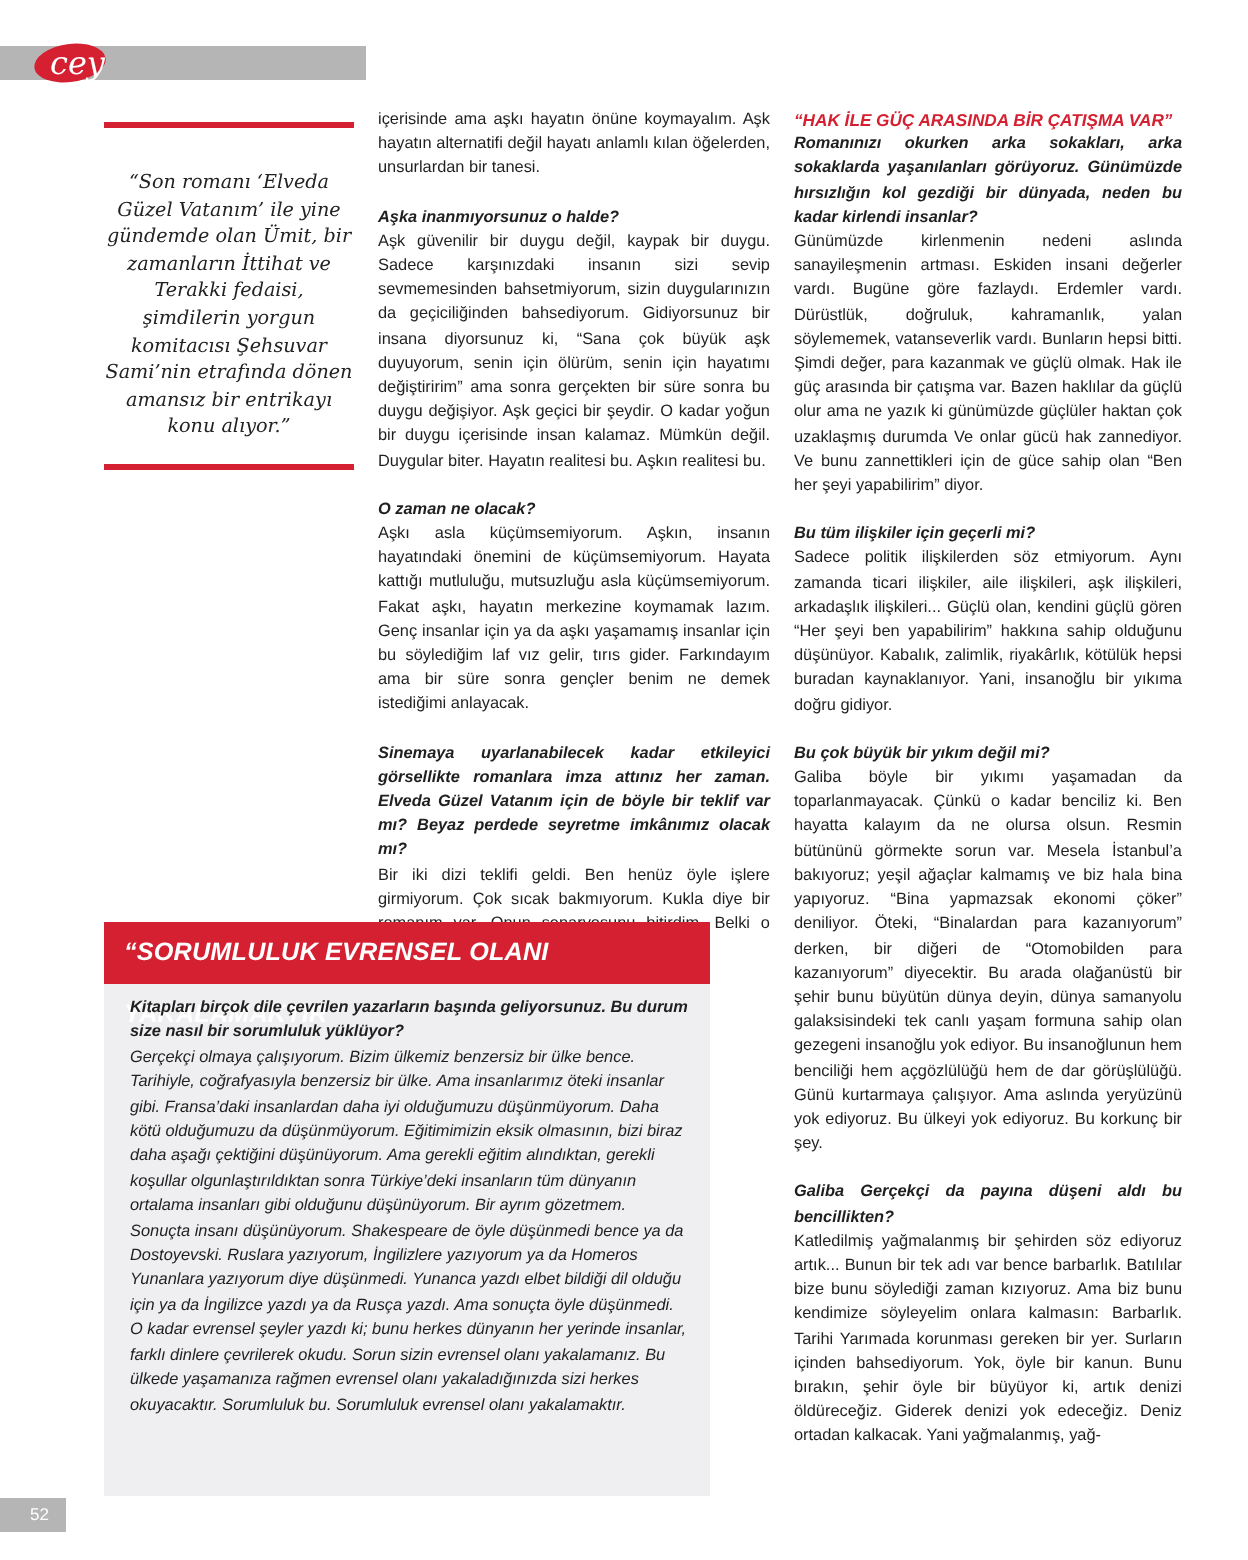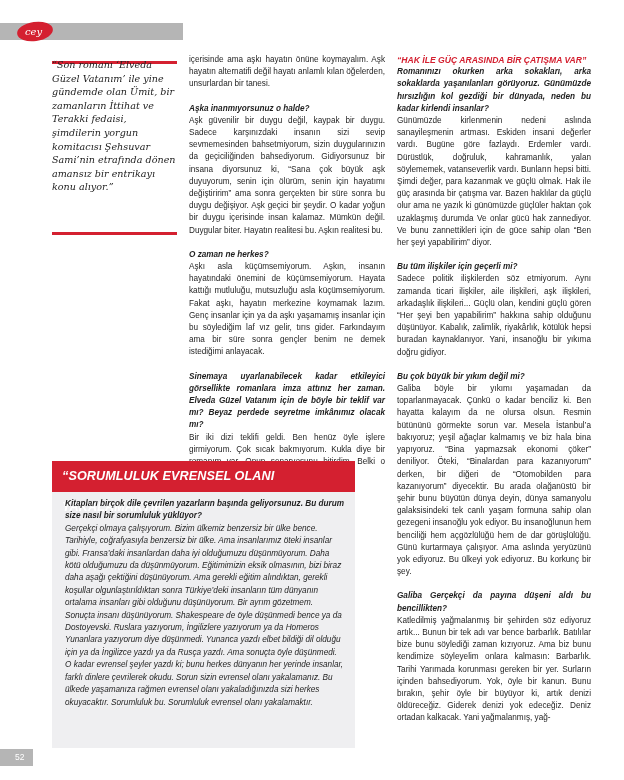--- a/index.html
+++ b/index.html
@@ -9,29 +9,29 @@
   }
   .header-bar {
     position: absolute; left: 0; top: 23px; width: 183px; height: 17px; background: #b5b5b5;
   }
   .logo {
     position: absolute; left: 17px; top: 22px; width: 36px; height: 19px; border-radius: 50%;
     background: #d42030; transform: rotate(-8deg);
   }
   .logo-glyph {
     position: absolute; left: 25px; top: 23px; color: #fff; font-family: "DejaVu Serif", serif;
-    font-style: italic; font-size: 10px; line-height: 17px;
+    font-style: italic; font-size: 16px; line-height: 17px;
   }
   .section-title {
     position: absolute; left: 62px; top: 23px; line-height: 17px; font-size: 9.5px; font-weight: bold;
     color: #ffffff; letter-spacing: 0.2px; margin-top: 24px;
   }
   .pullquote-rule { position: absolute; left: 52px; width: 125px; height: 3px; background: #d42030; }
   .pullquote {
-    position: absolute; left: 52px; top: 58px; width: 125px; text-align: left;
+    position: absolute; left: 52px; top: 85px; width: 125px; text-align: center;
     font-family: "DejaVu Serif", serif; font-style: italic; font-size: 9.6px; line-height: 13.6px; color: #222;
   }
   .col { position: absolute; font-size: 8.2px; line-height: 12.2px; text-align: justify; color: #1f1f1f; }
   .col p { margin: 0; }
   .col .q { font-weight: bold; font-style: italic; margin-top: 12px; }
   .col .q.first { margin-top: 0; }
   .col .sub { color: #d42030; font-weight: bold; font-style: italic; font-size: 8.6px; }
   .box {
     position: absolute; left: 52px; top: 461px; width: 303px; height: 287px; background: #efeff1;
   }
@@ -60,21 +60,21 @@
 <div class="section-title">TÜKENMEYEN KALEMLER</div>
 
 <div class="pullquote-rule" style="top:61px;"></div>
 <div class="pullquote">“Son romanı ‘Elveda Güzel Vatanım’ ile yine gündemde olan Ümit, bir zamanların İttihat ve Terakki fedaisi, şimdilerin yorgun komitacısı Şehsuvar Sami’nin etrafında dönen amansız bir entrikayı konu alıyor.”</div>
 <div class="pullquote-rule" style="top:232px;"></div>
 
 <div class="col" style="left:189px; top:54px; width:196px;">
   <p>içerisinde ama aşkı hayatın önüne koymayalım. Aşk hayatın alternatifi değil hayatı anlamlı kılan öğelerden, unsurlardan bir tanesi.</p>
   <p class="q">Aşka inanmıyorsunuz o halde?</p>
   <p>Aşk güvenilir bir duygu değil, kaypak bir duygu. Sadece karşınızdaki insanın sizi sevip sevmemesinden bahsetmiyorum, sizin duygularınızın da geçiciliğinden bahsediyorum. Gidiyorsunuz bir insana diyorsunuz ki, “Sana çok büyük aşk duyuyorum, senin için ölürüm, senin için hayatımı değiştiririm” ama sonra gerçekten bir süre sonra bu duygu değişiyor. Aşk geçici bir şeydir. O kadar yoğun bir duygu içerisinde insan kalamaz. Mümkün değil. Duygular biter. Hayatın realitesi bu. Aşkın realitesi bu.</p>
-  <p class="q">O zaman ne herkes?</p>
+  <p class="q">O zaman ne olacak?</p>
   <p>Aşkı asla küçümsemiyorum. Aşkın, insanın hayatındaki önemini de küçümsemiyorum. Hayata kattığı mutluluğu, mutsuzluğu asla küçümsemiyorum. Fakat aşkı, hayatın merkezine koymamak lazım. Genç insanlar için ya da aşkı yaşamamış insanlar için bu söylediğim laf vız gelir, tırıs gider. Farkındayım ama bir süre sonra gençler benim ne demek istediğimi anlayacak.</p>
   <p class="q">Sinemaya uyarlanabilecek kadar etkileyici görsellikte romanlara imza attınız her zaman. Elveda Güzel Vatanım için de böyle bir teklif var mı? Beyaz perdede seyretme imkânımız olacak mı?</p>
   <p>Bir iki dizi teklifi geldi. Ben henüz öyle işlere girmiyorum. Çok sıcak bakmıyorum. Kukla diye bir romanım var. Onun senaryosunu bitirdim. Belki o filme uyarla-</p>
 </div>
 
 <div class="col" style="left:397px; top:54px; width:194px;">
   <p class="sub">“HAK İLE GÜÇ ARASINDA BİR ÇATIŞMA VAR”</p>
   <p class="q first">Romanınızı okurken arka sokakları, arka sokaklarda yaşanılanları görüyoruz. Günümüzde hırsızlığın kol gezdiği bir dünyada, neden bu kadar kirlendi insanlar?</p>
   <p>Günümüzde kirlenmenin nedeni aslında sanayileşmenin artması. Eskiden insani değerler vardı. Bugüne göre fazlaydı. Erdemler vardı. Dürüstlük, doğruluk, kahramanlık, yalan söylememek, vatanseverlik vardı. Bunların hepsi bitti. Şimdi değer, para kazanmak ve güçlü olmak. Hak ile güç arasında bir çatışma var. Bazen haklılar da güçlü olur ama ne yazık ki günümüzde güçlüler haktan çok uzaklaşmış durumda Ve onlar gücü hak zannediyor. Ve bunu zannettikleri için de güce sahip olan “Ben her şeyi yapabilirim” diyor.</p>
   <p class="q">Bu tüm ilişkiler için geçerli mi?</p>

